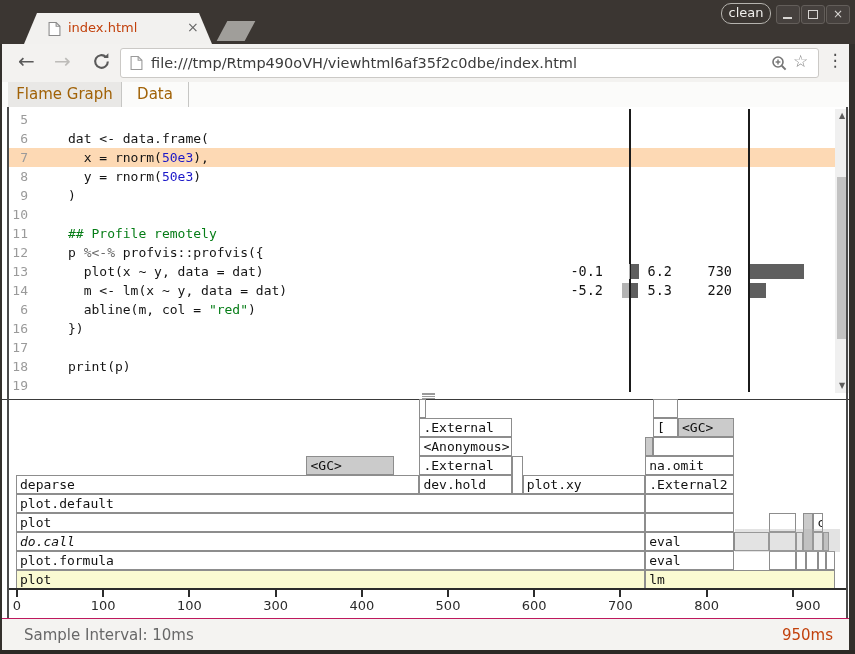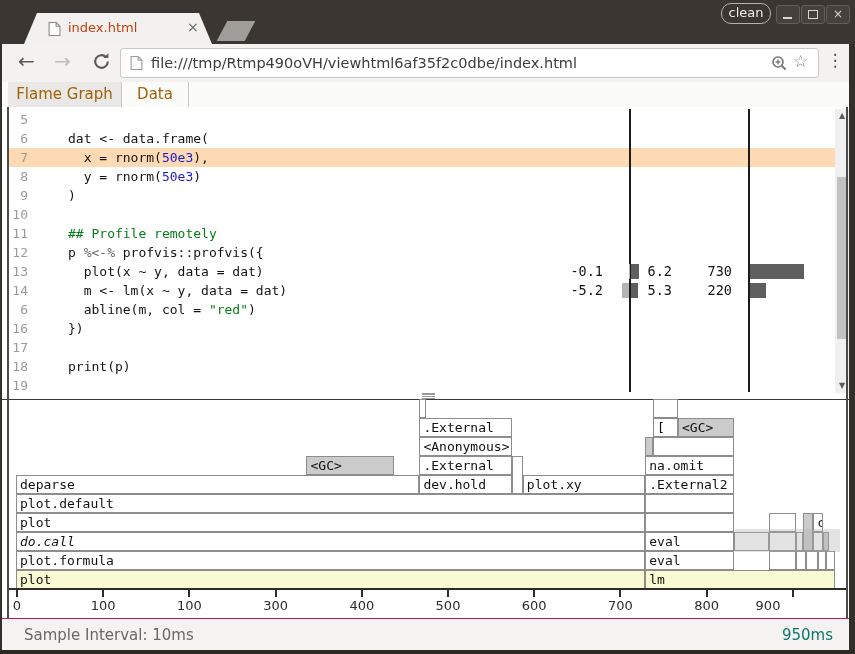--- a/index.html
+++ b/index.html
@@ -76,21 +76,21 @@
   #hover-overlay{background:rgba(175,175,175,0.35);}
 
   
   #axis-line{left:5px;top:481px;width:841px;height:2px;background:#2c2c2c;}
   .tick{position:absolute;top:483px;width:2px;height:7px;background:#2c2c2c;}
   .ticklabel{position:absolute;top:491px;transform:translateX(-50%);font-size:13px;color:#2b2b2b;}
 
   
   #statusbar{left:2px;top:618px;width:847px;height:32px;background:#f4f3f1;border-top:1px solid #be185d;}
   #status-left{left:22px;top:7px;font-size:15px;color:#686868;}
-  #status-right{right:16px;top:7px;font-size:15px;color:#0f766e;}
+  #status-right{right:16px;top:7px;font-size:15px;color:#c2410c;}
 </style>
 </head>
 <body>
 
 <div id="app">
 
   <div id="titlebar" class="abs">
     <div id="browser-tab" class="abs">
       <span id="tab-favicon" class="abs">
         <svg width="13" height="16" viewBox="0 0 12 14">
@@ -300,21 +300,21 @@
         <div class="ticklabel ui" style="left: 359.8px;">400</div>
         <div class="tick" style="left: 445px;"></div>
         <div class="ticklabel ui" style="left: 446px;">500</div>
         <div class="tick" style="left: 531.2px;"></div>
         <div class="ticklabel ui" style="left: 532.2px;">600</div>
         <div class="tick" style="left: 617.4px;"></div>
         <div class="ticklabel ui" style="left: 618.4px;">700</div>
         <div class="tick" style="left: 703.6px;"></div>
         <div class="ticklabel ui" style="left: 704.6px;">800</div>
         <div class="tick" style="left: 789.8px;"></div>
-        <div class="ticklabel ui" style="left: 766px;">900</div>
+        <div class="ticklabel ui" style="left: 806px;">900</div>
       </div>
 
     <div id="left-frame" class="abs"></div>
     <div id="right-frame" class="abs"></div>
   </div>
 
   <div id="statusbar" class="abs">
     <span id="status-left" class="abs">Sample Interval: 10ms</span>
     <span id="status-right" class="abs">950ms</span>
   </div>

